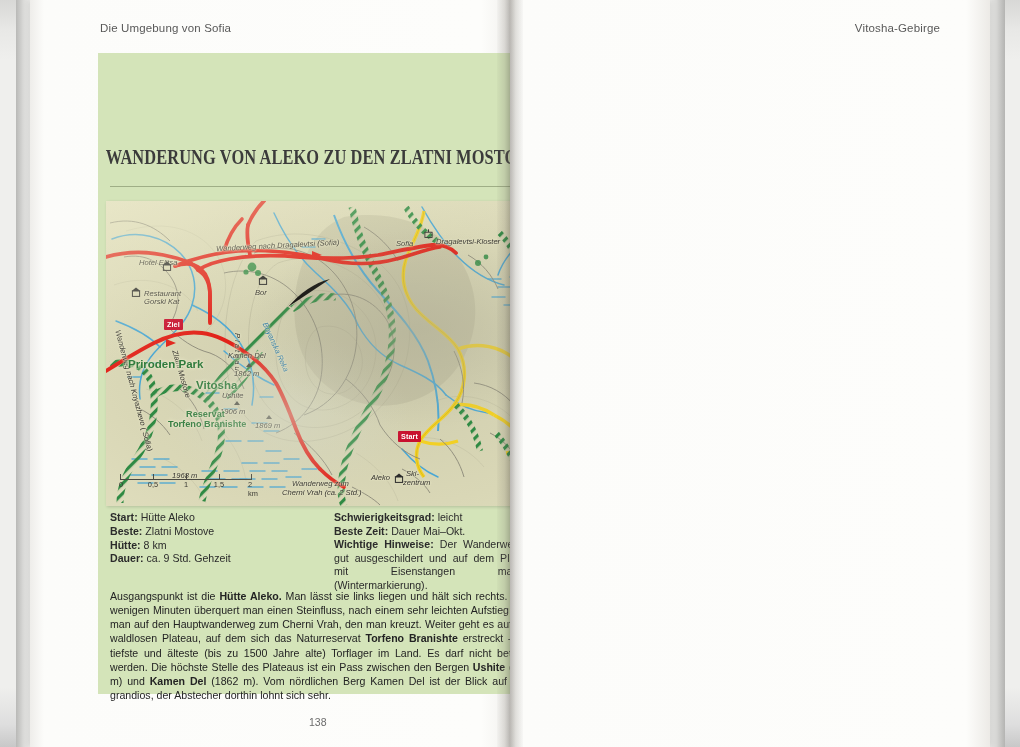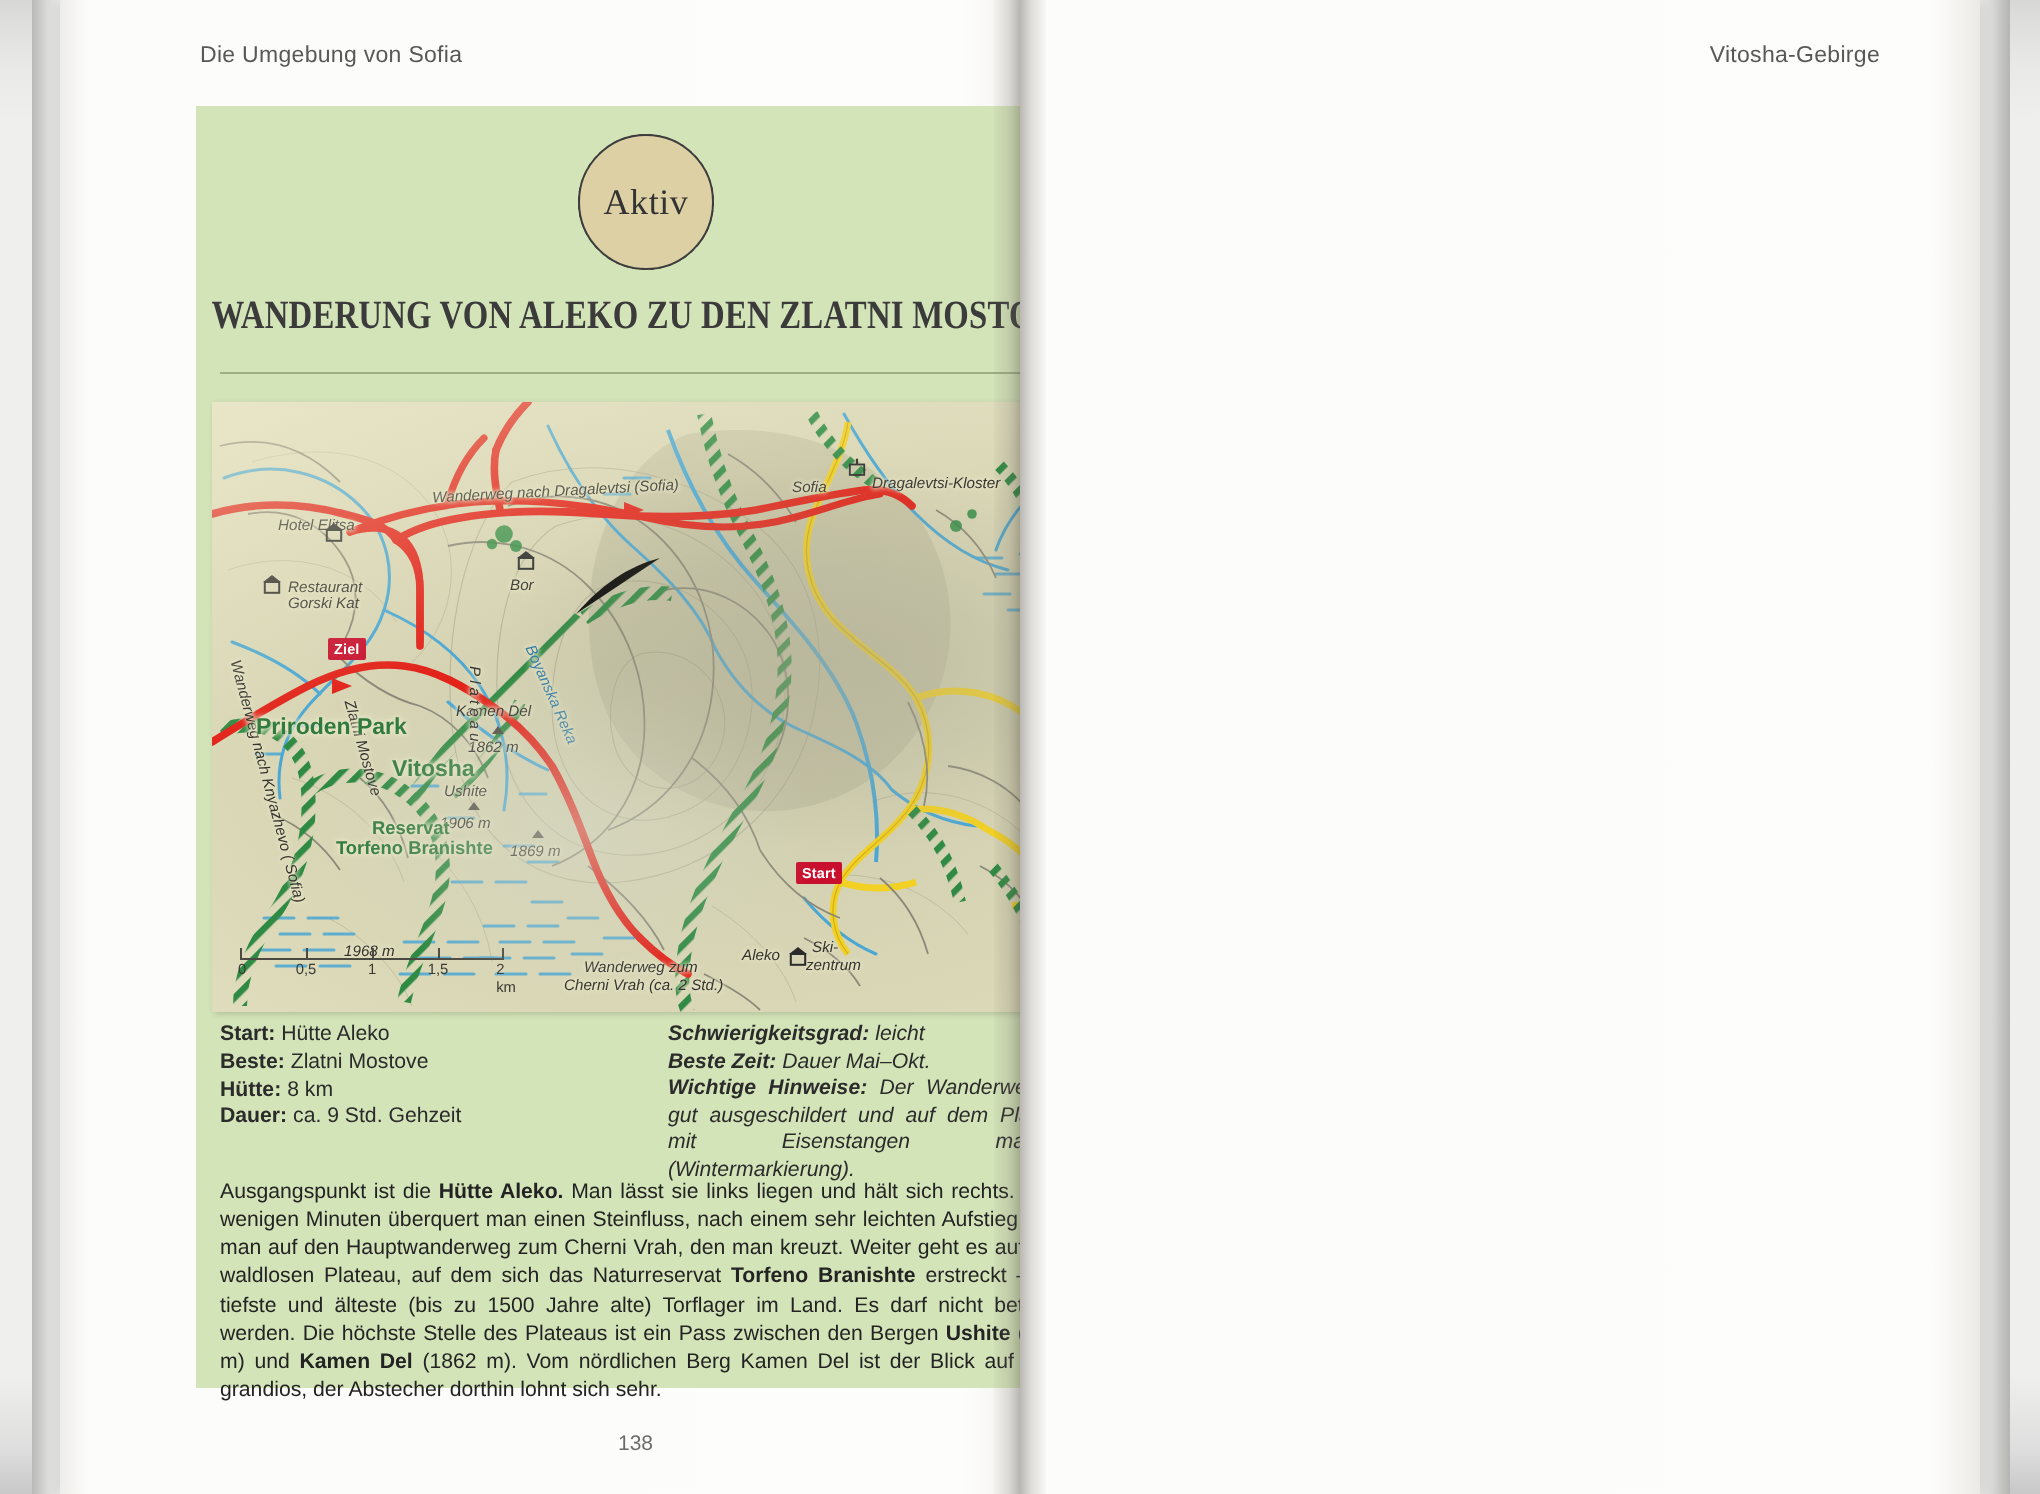--- a/index.html
+++ b/index.html
@@ -140,21 +140,21 @@
   }
   #tour-col-a { width: 212px; }
   #tour-col-b { flex: 1; }
   #tour-infos h3 {
     font-size: 13.6px; font-weight: bold; color: #2b2b2b; margin-bottom: 1px;
   }
   #tour-infos .row {
     font-size: 10.6px; color: #2b2b2b; line-height: 1.30;
   }
   #tour-infos .row b { font-weight: bold; }
-  #tour-col-b .row { line-height: 1.28; text-align: justify; font-style: italic; }
+  #tour-col-b .row { line-height: 1.28; text-align: justify; }
 
   
   #aktiv-body {
     position: absolute; left: 12px; right: 12px; top: 536px;
     font-size: 10.6px; line-height: 1.335; color: #232323;
     text-align: justify; hyphens: auto;
   }
   #aktiv-body b { font-weight: bold; }
 </style>
 </head>
@@ -164,29 +164,20 @@
 
   <div id="edge-left"></div>
   <div id="edge-right"></div>
 
   <div class="page" id="page-left">
 
     <div class="runhead" id="runhead-left">Die Umgebung von Sofia</div>
 
     <div id="aktiv-box">
 
-      <div id="aktiv-seal">
-        <svg class="seal-teeth" viewBox="0 0 76 76">
-          <g fill="none" stroke="#3d3d3d" stroke-width="1">
-            <circle cx="38" cy="38" r="33.5" stroke-dasharray="2.2 2.2"></circle>
-          </g>
-        </svg>
-        <div class="seal-disc"></div>
-        <div class="seal-label">Aktiv</div>
-      </div>
 
       <div id="aktiv-title">WANDERUNG VON ALEKO ZU DEN ZLATNI MOSTOVE</div>
       <div id="aktiv-rule"></div>
 
       <div id="map">
 
         <svg viewBox="0 0 434 305" preserveAspectRatio="none">
           <defs>
             <pattern id="hatchGreen" width="7" height="7" patternUnits="userSpaceOnUse" patternTransform="rotate(45)">
               <rect width="7" height="7" fill="none"></rect>

